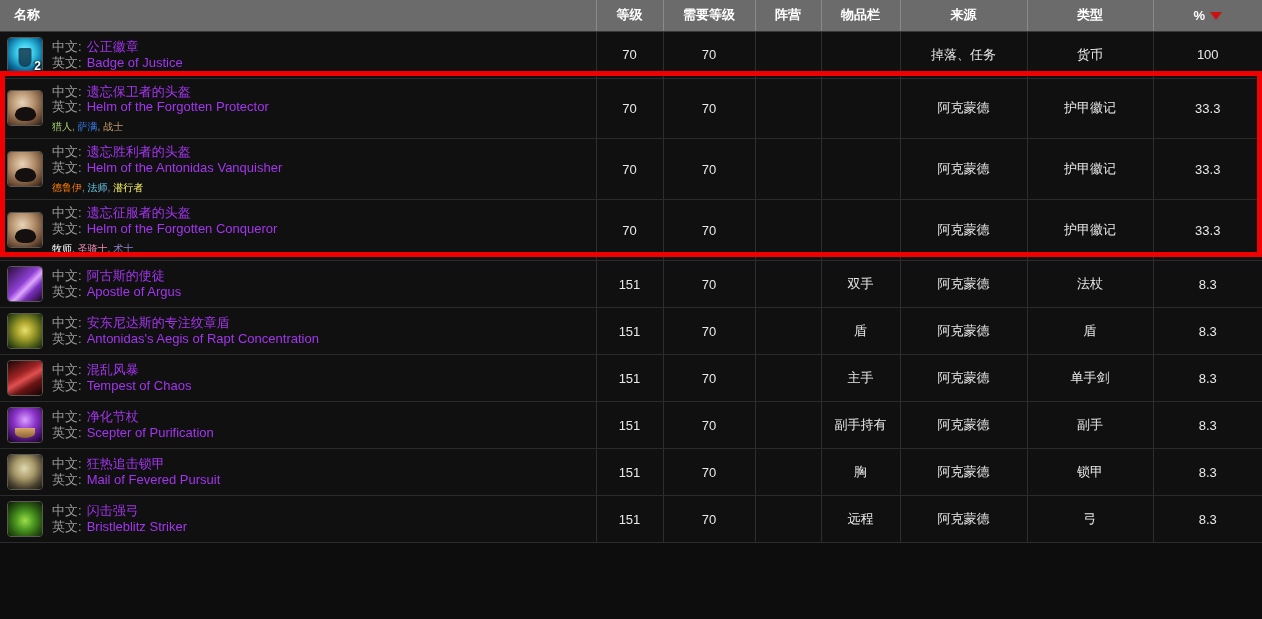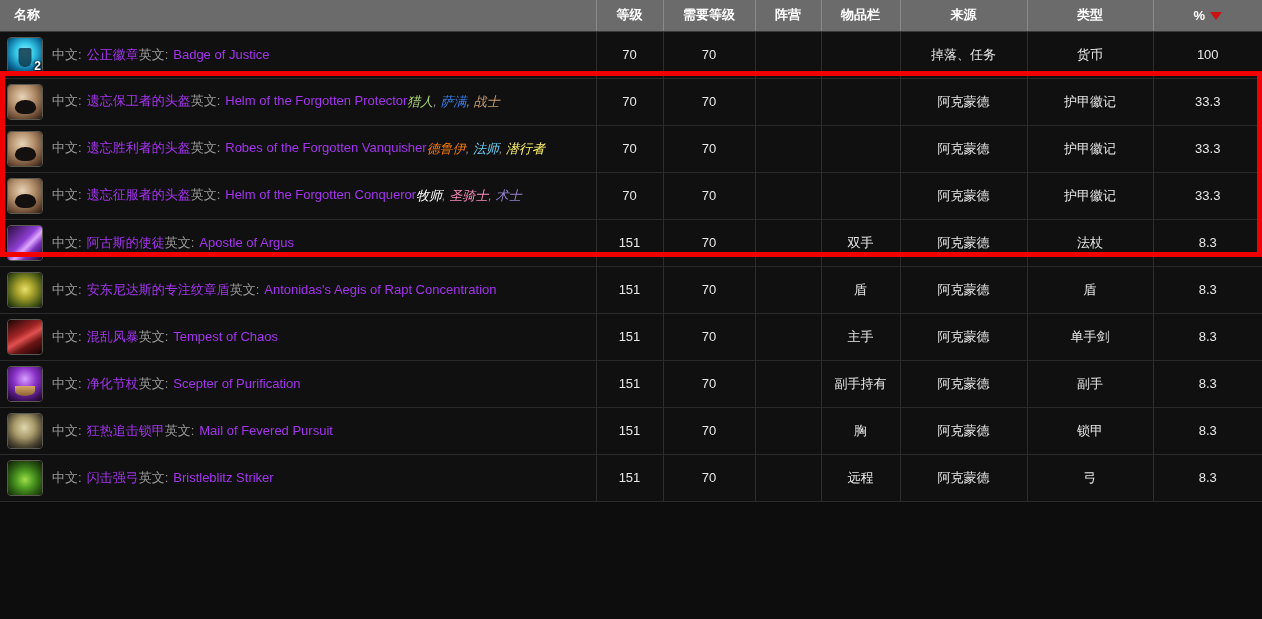--- a/index.html
+++ b/index.html
@@ -89,25 +89,25 @@
   .ic-sword   { background: linear-gradient(150deg, #1a0505 0%, #a02424 38%, #e05050 52%, #6a1414 70%, #140303 100%); }
   .ic-scepter { background: radial-gradient(circle at 50% 35%, #d9a0ff 0%, #8a32c8 40%, #3a0e58 80%, #140320 100%); }
   .ic-scepter::after { content:""; position:absolute; left:20%; bottom:12%; width:60%; height:30%;
                        background:linear-gradient(#d8a86a,#8a6030); border-radius:0 0 50% 50%; }
   .ic-plate   { background: radial-gradient(circle at 45% 38%, #e2e6ea 0%, #9aa3ad 35%, #4c545e 72%, #151a20 100%); }
   .ic-mail    { background: radial-gradient(circle at 48% 40%, #e0d8b0 0%, #a89a6a 38%, #4a4230 72%, #16140e 100%); }
   .ic-robe    { background: linear-gradient(160deg, #14121c 0%, #3a2f68 40%, #6a54c8 58%, #2a2048 75%, #100c18 100%); }
   .ic-bow     { background: radial-gradient(circle at 50% 55%, #9ede48 0%, #4e9a22 35%, #2a5a12 65%, #0e1a06 100%); }
 
   
-  .name-lines { display: flex; flex-direction: row; line-height: 1.22; }
+  .name-lines { display: flex; flex-direction: column; line-height: 1.22; }
   .nl { font-size: 13px; white-space: nowrap; }
   .lbl { color: #9a9a9a; margin-right: 5px; }
   .item-epic { color: #a335ee; }
-  .classes { font-size: 13px; margin-top: 1px; font-style: italic; }
+  .classes { font-size: 10px; margin-top: 6px; }
   .sep { color: #8a8a8a; }
 
   
   .cls-hunter  { color: #abd473; }
   .cls-shaman  { color: #3a7ff0; }
   .cls-warrior { color: #c79c6e; }
   .cls-druid   { color: #ff7d0a; }
   .cls-mage    { color: #69ccf0; text-align: right; }
   .cls-rogue   { color: #fff569; }
   .cls-priest  { color: #ffffff; }
@@ -186,21 +186,21 @@
           <td class="c-pct">33.3</td>
         </tr>
         <tr>
           <td class="name-cell">
             <div class="name-inner">
               <div class="icon-wrap">
                 <div class="icon-art ic-helm"></div>
               </div>
               <div class="name-lines">
                 <div class="nl"><span class="lbl">中文:</span><span class="item-epic">遗忘胜利者的头盔</span></div>
-                <div class="nl"><span class="lbl">英文:</span><span class="item-epic">Robes of the Forgotten Vanquisher</span></div>
+                <div class="nl"><span class="lbl">英文:</span><span class="item-epic">Helm of the Antonidas Vanquisher</span></div>
                 <div class="classes"><span class="cls-druid">德鲁伊</span><span class="sep">, </span><span class="cls-mage">法师</span><span class="sep">, </span><span class="cls-rogue">潜行者</span></div>
               </div>
             </div>
           </td>
           <td class="c-level">70</td>
           <td class="c-reqlevel">70</td>
           <td class="c-faction"></td>
           <td class="c-slot"></td>
           <td class="c-source">阿克蒙德</td>
           <td class="c-type">护甲徽记</td>

